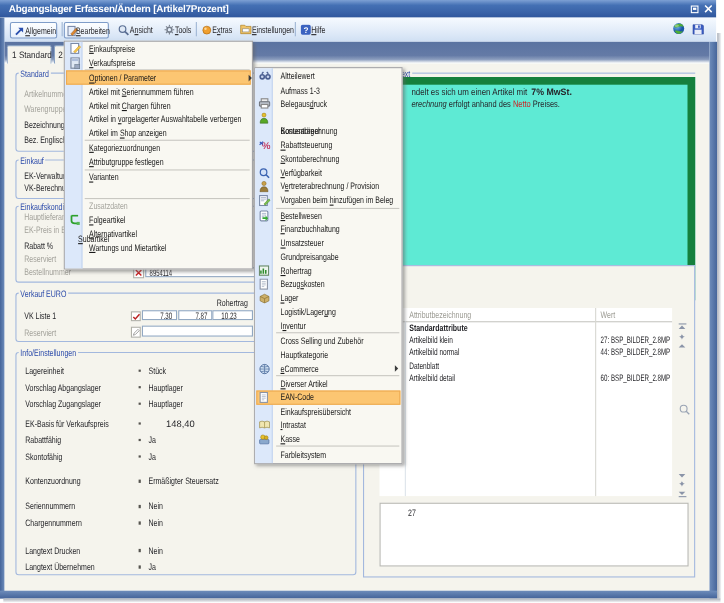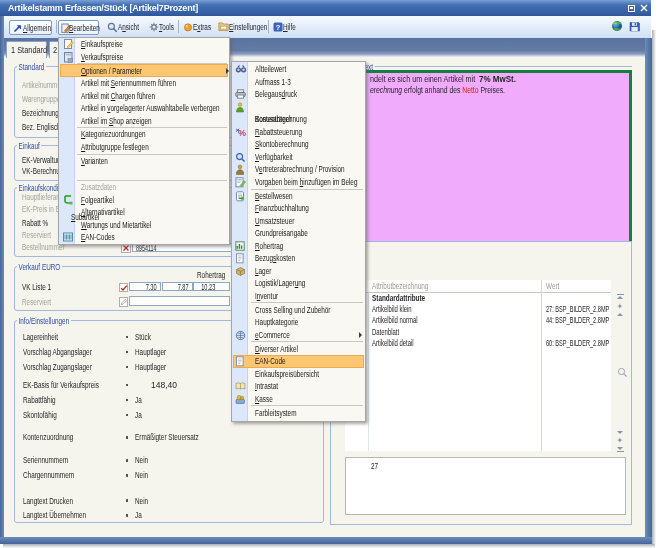--- a/index.html
+++ b/index.html
@@ -35,21 +35,21 @@
 .mstrip{position:absolute;left:0px;top:0px;bottom:0px;width:15.5px;background:#dce8fa;border-right:1px solid #c3d4ee;}
 .mi{position:absolute;left:0px;right:0px;height:12.5px;}
 .mtxt{position:absolute;top:1.1px;line-height:10px;white-space:nowrap;}
 .msepr{position:absolute;height:1px;background:#c9c8c2;}
 .arrow{position:absolute;width:0;height:0;border-top:3px solid transparent;border-bottom:3px solid transparent;border-left:3.5px solid #3c3c3c;}
 .mico{position:absolute;}
 </style></head>
 <body>
 <div id="root">
   <div class="abs" id="titlebar"></div>
-  <div class="abs" id="titletx">Artikelstamm Erfassen/Stück [Artikel7Prozent]</div>
+  <div class="abs" id="titletx">Abgangslager Erfassen/Ändern [Artikel7Prozent]</div>
   <div class="abs" id="menubar">
       <div class="mb" style="left:9px;width:42.5px;border:1px solid #7e9cc8;border-radius:2px;background:linear-gradient(#fdfeff,#e8f1fc);">
         <span style="position:absolute;left:2.5px;top:2px;"><svg width="10" height="10" viewBox="0 0 10 10">
             <path d="M1.5 8.5 L7 3" stroke="#2a4fae" stroke-width="1.7"></path>
             <path d="M3.6 2.2 H8 V6.6 Z" fill="#2a4fae"></path>
           </svg></span>
         <span class="mbt" style="left:13px;"><span class="tx" style="transform:scaleX(0.75);"><span class="u">A</span>llgemein</span></span>
       </div>
       <div class="msep" style="left:55.5px;"></div>
       <div class="mb" style="left:57.5px;width:41px;border:1px solid #7e9cc8;border-radius:2px;background:linear-gradient(#fdfeff,#e8f1fc);">
@@ -197,21 +197,21 @@
       <div class="lbl" style="left:19.5px;top:438.0px;"><span class="tx" style="transform:scaleX(0.75);color:#26262a;">Langtext Drucken</span></div>
       <div style="position:absolute;left:122.3px;top:441.8px;width:2.6px;height:2.6px;background:#55544f;"></div>
       <div class="lbl" style="left:131.5px;top:438.0px;"><span class="tx" style="transform:scaleX(0.75);color:#26262a;">Nein</span></div>
       <div class="lbl" style="left:19.5px;top:452.9px;"><span class="tx" style="transform:scaleX(0.75);color:#26262a;">Langtext Übernehmen</span></div>
       <div style="position:absolute;left:122.3px;top:456.7px;width:2.6px;height:2.6px;background:#55544f;"></div>
       <div class="lbl" style="left:131.5px;top:452.9px;"><span class="tx" style="transform:scaleX(0.75);color:#26262a;">Ja</span></div>
       <div style="position:absolute;left:336.5px;top:4.0px;width:292px;height:10px;">
         <div style="position:absolute;left:0;top:4.5px;right:0;height:1px;background:#a3b8de;"></div>
         <div style="position:absolute;left:7px;top:0;background:#f5f4ed;padding:0 2px;line-height:10px;color:#2c4baa;transform:scaleX(0.75);transform-origin:0 50%;white-space:pre;">Langtext</div>
       </div>
-      <div style="position:absolute;left:330.5px;top:12.5px;width:297.7px;height:203px;background:#f0abfc;border:3px solid #15803d;overflow:hidden;">
+      <div style="position:absolute;left:330.5px;top:12.5px;width:297.7px;height:203px;background:#5eead4;border:7px solid #15803d;overflow:hidden;">
         <div class="lbl" style="left:33.30000000000001px;top:1px;"><span class="tx" style="transform:scaleX(0.85);">ndelt es sich um einen Artikel mit</span></div>
         <div class="lbl" style="left:141.7px;top:1px;"><span class="tx" style="transform:scaleX(0.94);font-weight:bold;">7% MwSt.</span></div>
         <div class="lbl" style="left:32.5px;top:11.8px;"><span class="tx" style="transform:scaleX(0.80);"><i>erechnung</i> erfolgt anhand des <span style="color:#cc2222;">Netto</span> Preises.</span></div>
       </div>
       <div style="position:absolute;left:326.5px;top:183.9px;width:302px;height:284px;border:1px solid #a3b8de;background:#f5f4ed;"></div>
       <div style="position:absolute;left:341.5px;top:222.5px;width:266px;height:171px;background:#fff;"></div>
       <div class="lbl" style="left:368.0px;top:223.5px;"><span class="tx" style="transform:scaleX(0.75);color:#9b9a92;">Attributbezeichnung</span></div>
       <div class="lbl" style="left:542.5px;top:223.5px;"><span class="tx" style="transform:scaleX(0.75);color:#9b9a92;">Wert</span></div>
       <div style="position:absolute;left:341.5px;top:234.0px;width:266px;height:1px;background:#c8c8c2;"></div>
       <div style="position:absolute;left:537.5px;top:222.5px;width:1px;height:171px;background:#d8d8d2;"></div>
@@ -311,27 +311,20 @@
             <rect x="6.7" y="6.7" width="2.8" height="2.8" fill="#54b854"></rect>
           </svg></div>
         <div class="mtxt" style="left:22px;"><span class="tx" style="transform:scaleX(0.75);color:#1a1a1a;"><span class="u">F</span>olgeartikel</span></div>
       </div>
       <div class="mi" style="top:168.4px;">
         <div class="mtxt" style="left:22px;"><span class="tx" style="transform:scaleX(0.75);color:#1a1a1a;"><span class="u">A</span>lternativartikel</span></div>
       </div>
       <div class="mi" style="top:180.9px;">
         <div class="mtxt" style="left:22px;"><span class="tx" style="transform:scaleX(0.75);color:#1a1a1a;"><span class="u">W</span>artungs und Mietartikel</span></div>
       </div>
-      <div class="mi" style="top:193.4px;">
-        <div class="mico" style="left:3.5px;top:1px;"><svg width="10" height="10" viewBox="0 0 10 10">
-            <rect x="0.5" y="1" width="9" height="8" fill="#e8f2f8" stroke="#5588aa"></rect>
-            <path d="M2 2.5v5M3.5 2.5v5M5 2.5v5M6.5 2.5v5M8 2.5v5" stroke="#2a7f9d" stroke-width="0.8"></path>
-          </svg></div>
-        <div class="mtxt" style="left:22px;"><span class="tx" style="transform:scaleX(0.75);color:#1a1a1a;"><span class="u">E</span>AN-Codes</span></div>
-      </div>
     </div>
   <div class="menu" style="left:231px;top:61.2px;width:134.5px;height:361.0px;">
       <div class="mstrip"></div>
       <div class="mi" style="top:1.2px;">
         <div class="mico" style="left:3px;top:1px;"><svg width="12" height="10" viewBox="0 0 12 10">
             <circle cx="3.4" cy="5.8" r="2.6" fill="#4a5e90"></circle>
             <circle cx="8.6" cy="5.8" r="2.6" fill="#4a5e90"></circle>
             <circle cx="3.4" cy="5.8" r="1.2" fill="#c8d4ee"></circle>
             <circle cx="8.6" cy="5.8" r="1.2" fill="#c8d4ee"></circle>
             <path d="M3 3 L4.5 1.5 M9 3 L7.5 1.5" stroke="#4a5e90" stroke-width="1.2"></path>

